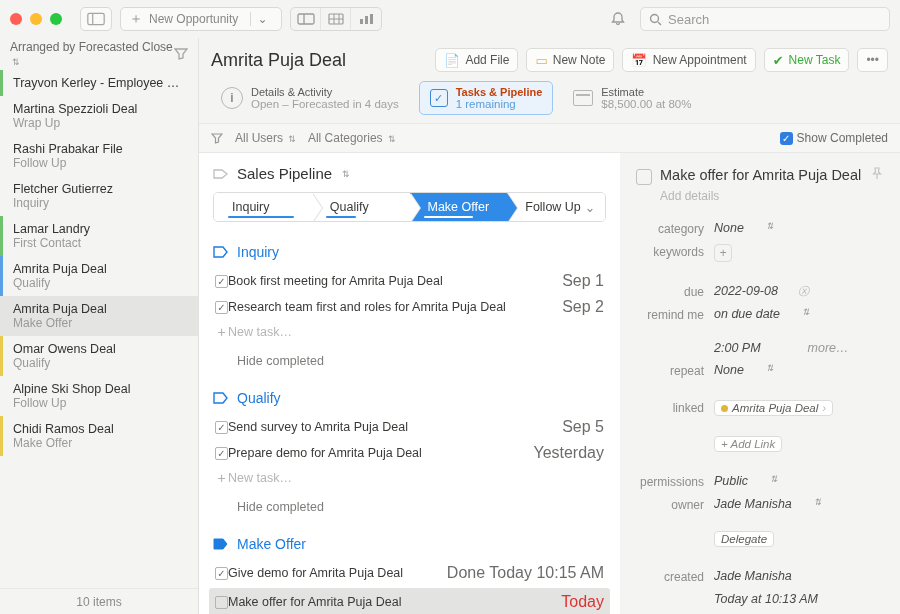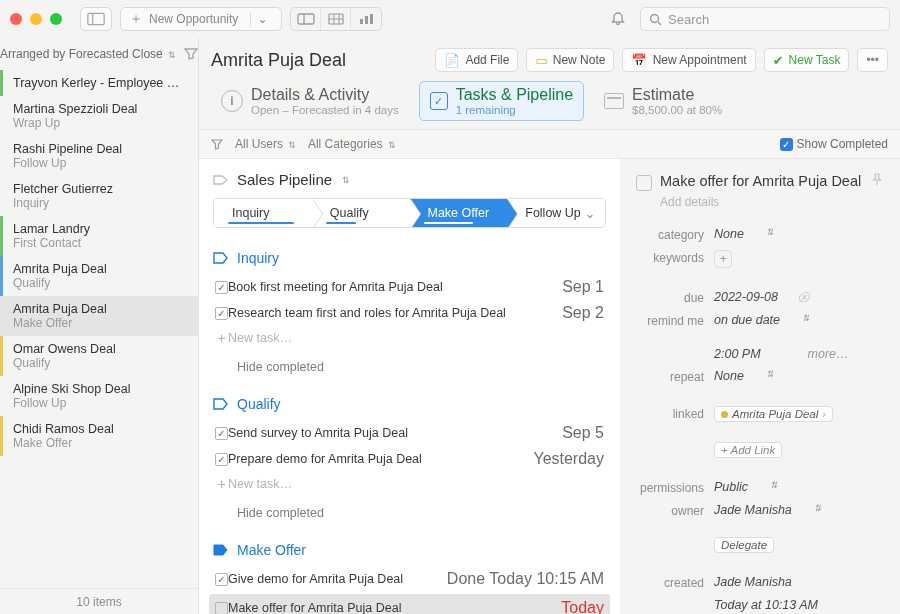--- a/index.html
+++ b/index.html
@@ -21,21 +21,21 @@
 .view-group span:last-child{border-right:none;}
 .spacer{flex:1;}
 .bell{color:#9a9a9a; margin-right:6px;}
 .search { height:24px; border:1px solid #dcdcda; border-radius:5px; background:#f8f8f7; display:flex; align-items:center; padding:0 8px; color:#9a9a9a; width:250px; gap:6px;}
 
 
 .body { flex:1; display:flex; min-height:0; }
 
 
 .sidebar { width:199px; border-right:1px solid #e2e2e0; display:flex; flex-direction:column; }
-.sb-header { height:32px; display:flex; align-items:center; padding:0 0; color:#6b6b6b; font-size:12px; justify-content:space-between;}
+.sb-header { height:32px; display:flex; align-items:center; padding:0 10px; color:#6b6b6b; font-size:12px; justify-content:space-between;}
 .sb-header .filter-ico{color:#a6a6a4;}
 .sb-list{flex:1; overflow:hidden;}
 .sb-item{ padding:6px 10px 6px 10px; border-left:3px solid transparent; }
 .sb-item .t1{font-size:12.5px; color:#333; white-space:nowrap; overflow:hidden; text-overflow:ellipsis;}
 .sb-item .t2{font-size:12px; color:#9a9a98;}
 .sb-item.sel{ background:#e4e4e2; }
 .sb-item.acc-green{border-left-color:#6ec26e;}
 .sb-item.acc-blue{border-left-color:#5aa0e6;}
 .sb-item.acc-yellow{border-left-color:#e9cc4e;}
 .sb-footer{height:26px; display:flex; align-items:center; justify-content:center; color:#8b8b89; font-size:12px; border-top:1px solid #e8e8e6;}
@@ -46,25 +46,25 @@
 .mh-top { display:flex; align-items:center; gap:8px; }
 .mh-title { font-size:18px; font-weight:500; color:#323232; flex:1; }
 .hdr-btn { height:24px; border:1px solid #dcdcda; border-radius:5px; background:#fcfcfb; display:inline-flex; align-items:center; padding:0 8px; gap:5px; font-size:12px; color:#555; }
 .hdr-btn .ico{font-size:13px;}
 .hdr-btn.green{ color:#3aaa3a; }
 .hdr-btn.green .ico{ color:#3aaa3a; }
 .hdr-btn.more{ padding:0 8px; color:#888; }
 .mh-row2 { display:flex; gap:10px; margin-top:9px; align-items:stretch;}
 .info-pill { display:flex; align-items:center; gap:8px; padding:4px 10px; border-radius:5px; }
 .info-pill .circle{ width:22px; height:22px; border-radius:50%; border:1.5px solid #b7b7b5; display:flex; align-items:center; justify-content:center; color:#8d8d8b; font-size:12px; font-weight:600;}
-.info-pill .lns .l1{font-size:16px; color:#5b5b59;}
+.info-pill .lns .l1{font-size:11px; color:#5b5b59;}
 .info-pill .lns .l2{font-size:11.5px; color:#a2a2a0;}
 .info-pill.tasks { border:1px solid #9cc9f3; background:#eaf3fc; }
 .info-pill.tasks .box{ width:18px; height:18px; border:1.5px solid #3a8ad6; border-radius:3px; display:flex; align-items:center; justify-content:center; color:#3a8ad6; font-size:11px;}
-.info-pill.tasks .lns .l1{color:#15803d;}
+.info-pill.tasks .lns .l1{color:#c2410c;font-weight:bold;}
 .info-pill.tasks .lns .l2{color:#5a9dd8;}
 .info-pill.est .boxn{width:20px;height:16px;border:1.5px solid #b7b7b5;border-radius:2px; position:relative;}
 .info-pill.est .boxn::before{content:"";position:absolute;left:2px;right:2px;top:3px;height:1.5px;background:#b7b7b5;}
 
 
 .filterbar{ height:30px; border-top:1px solid #e7e7e5; border-bottom:1px solid #e7e7e5; display:flex; align-items:center; padding:6px 12px; gap:12px; font-size:12px; color:#827f7c; background:#f6f6f5;}
 .filterbar .r{margin-left:auto; display:flex; align-items:center; gap:4px; color:#6c6c6a;}
 .chk{width:13px;height:13px;border-radius:3px;background:#2f7de1;display:inline-flex;align-items:center;justify-content:center;color:#fff;font-size:10px;}
 
 
@@ -196,21 +196,21 @@
       </div>
       <div class="sb-list" id="sb-list">
           <div class="sb-item acc-green">
             <div class="t1">Trayvon Kerley - Employee Candid...</div>
           </div>
           <div class="sb-item">
             <div class="t1">Martina Spezzioli Deal</div>
             <div class="t2">Wrap Up</div>
           </div>
           <div class="sb-item">
-            <div class="t1">Rashi Pipeline Deal</div>
+            <div class="t1">Rashi Prabakar File</div>
             <div class="t2">Follow Up</div>
           </div>
           <div class="sb-item">
             <div class="t1">Fletcher Gutierrez</div>
             <div class="t2">Inquiry</div>
           </div>
           <div class="sb-item acc-green">
             <div class="t1">Lamar Landry</div>
             <div class="t2">First Contact</div>
           </div>

